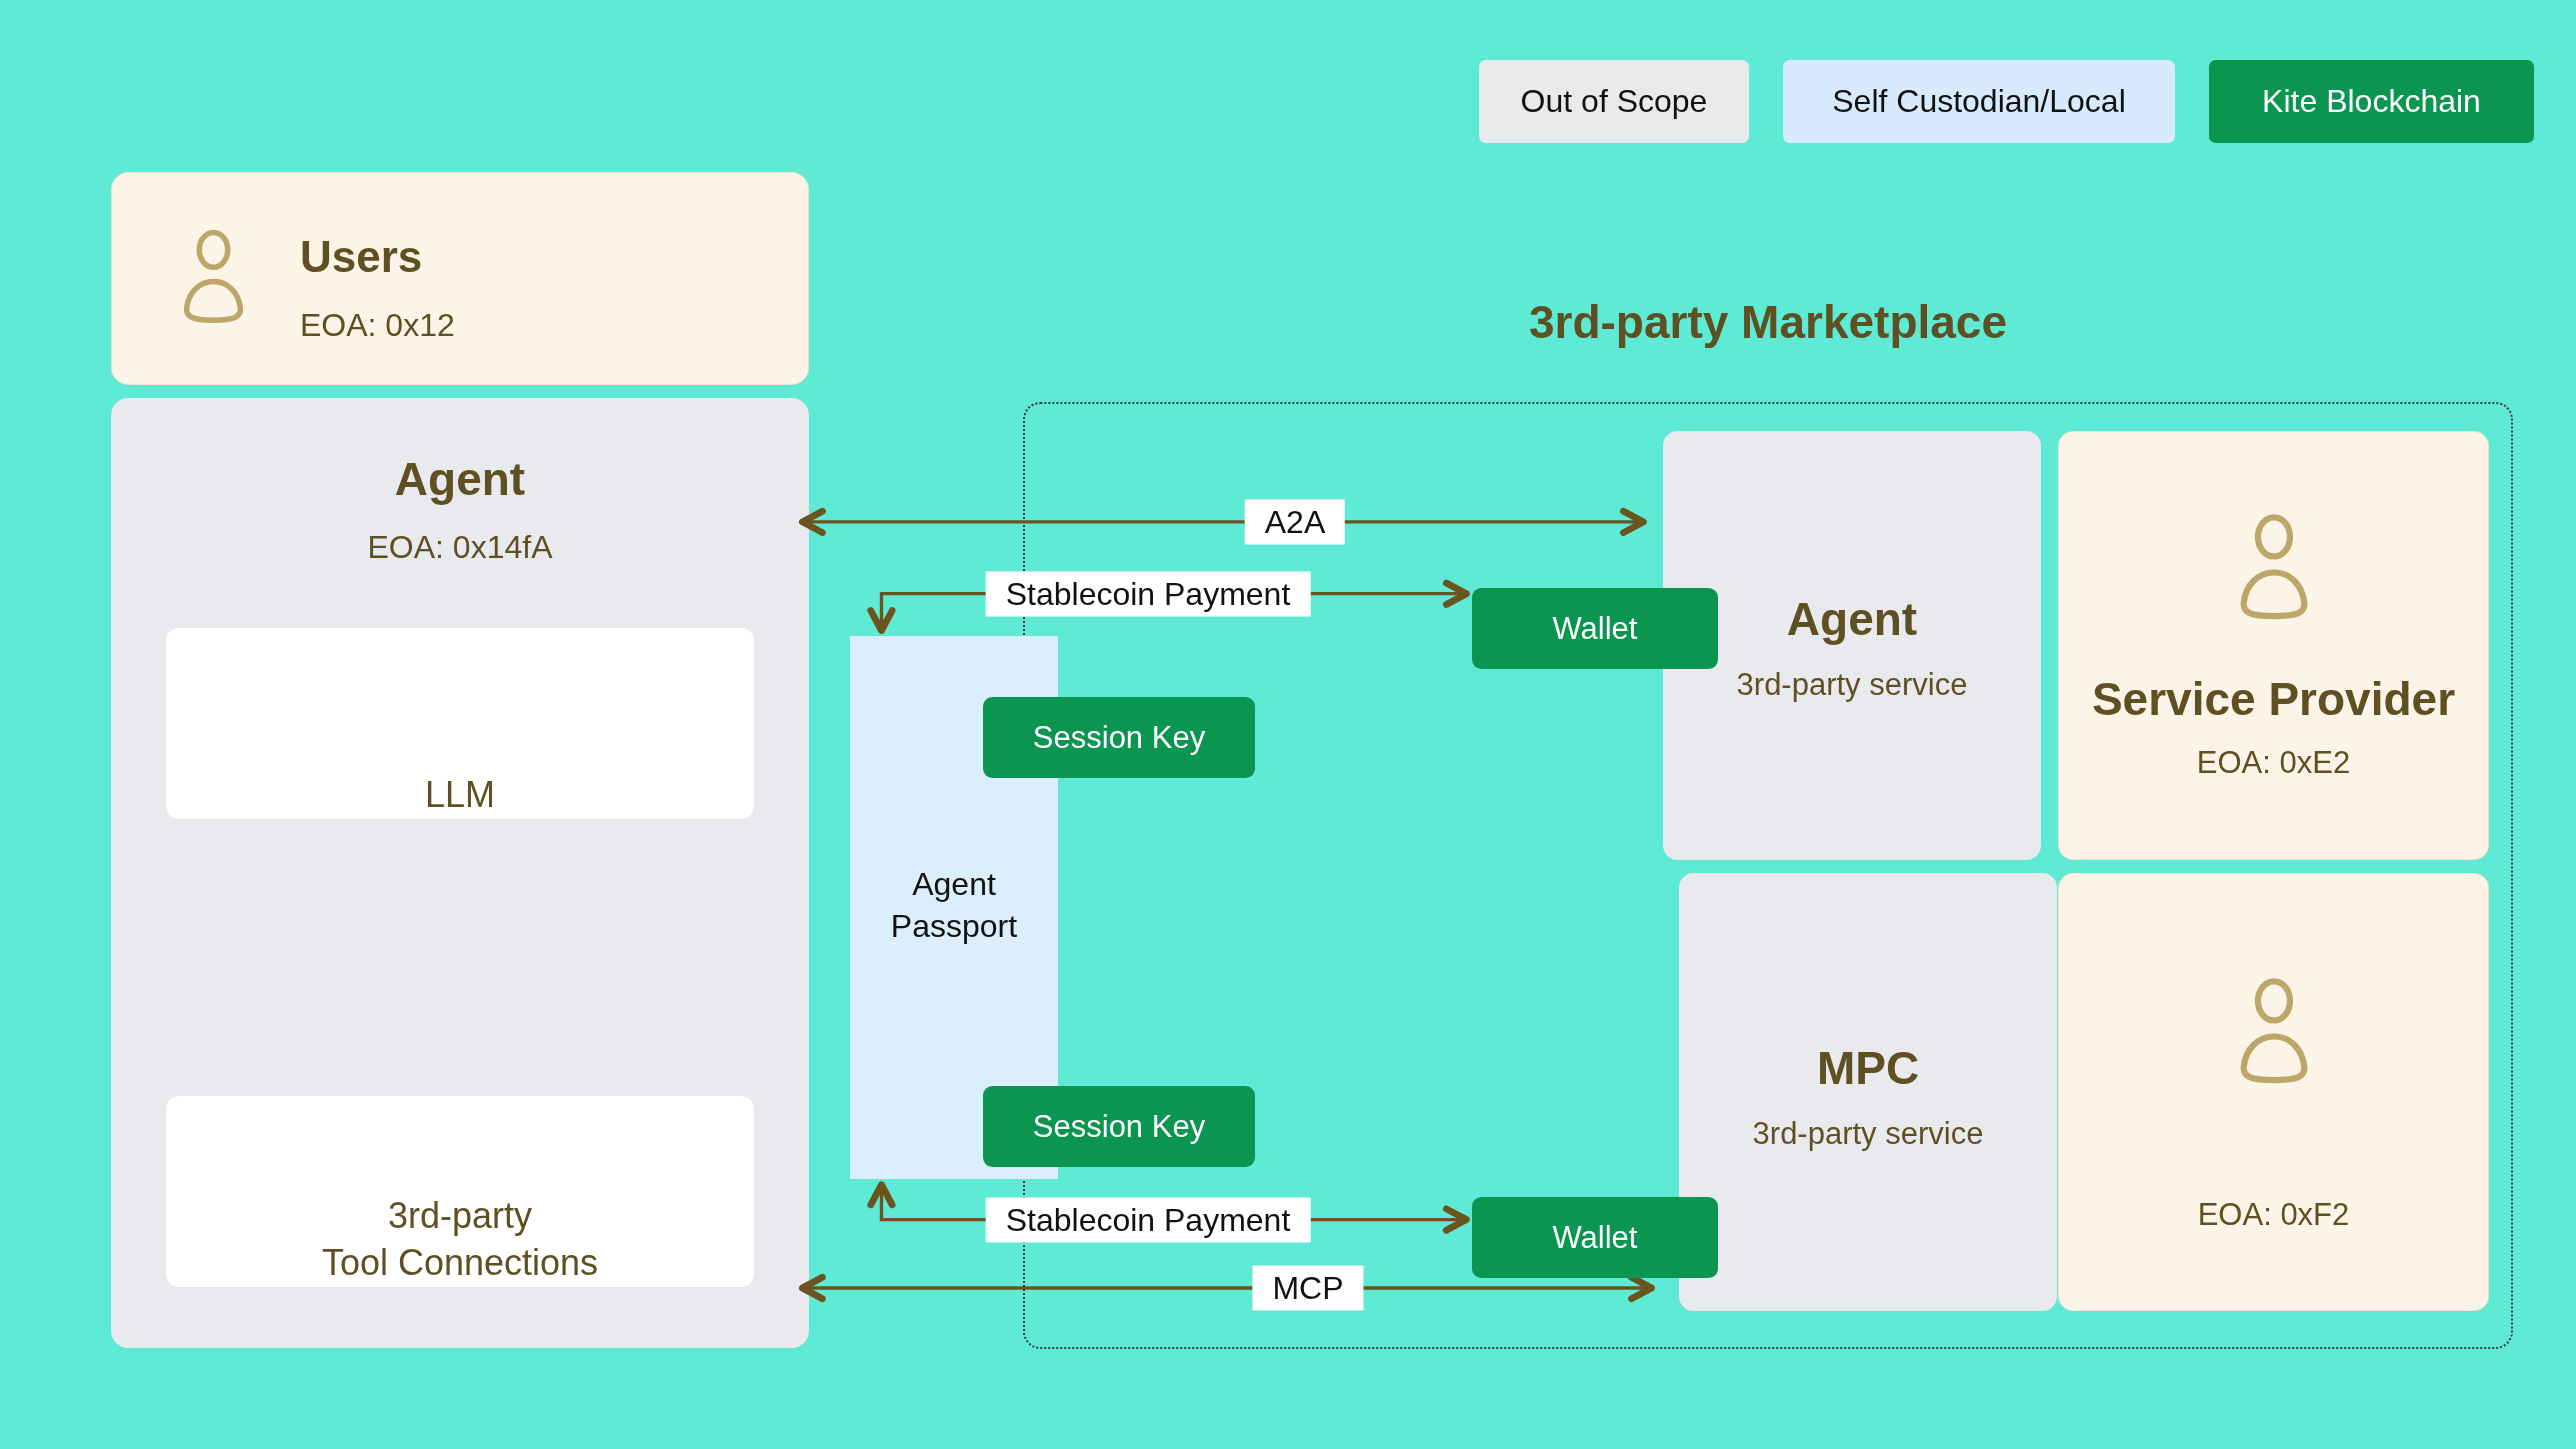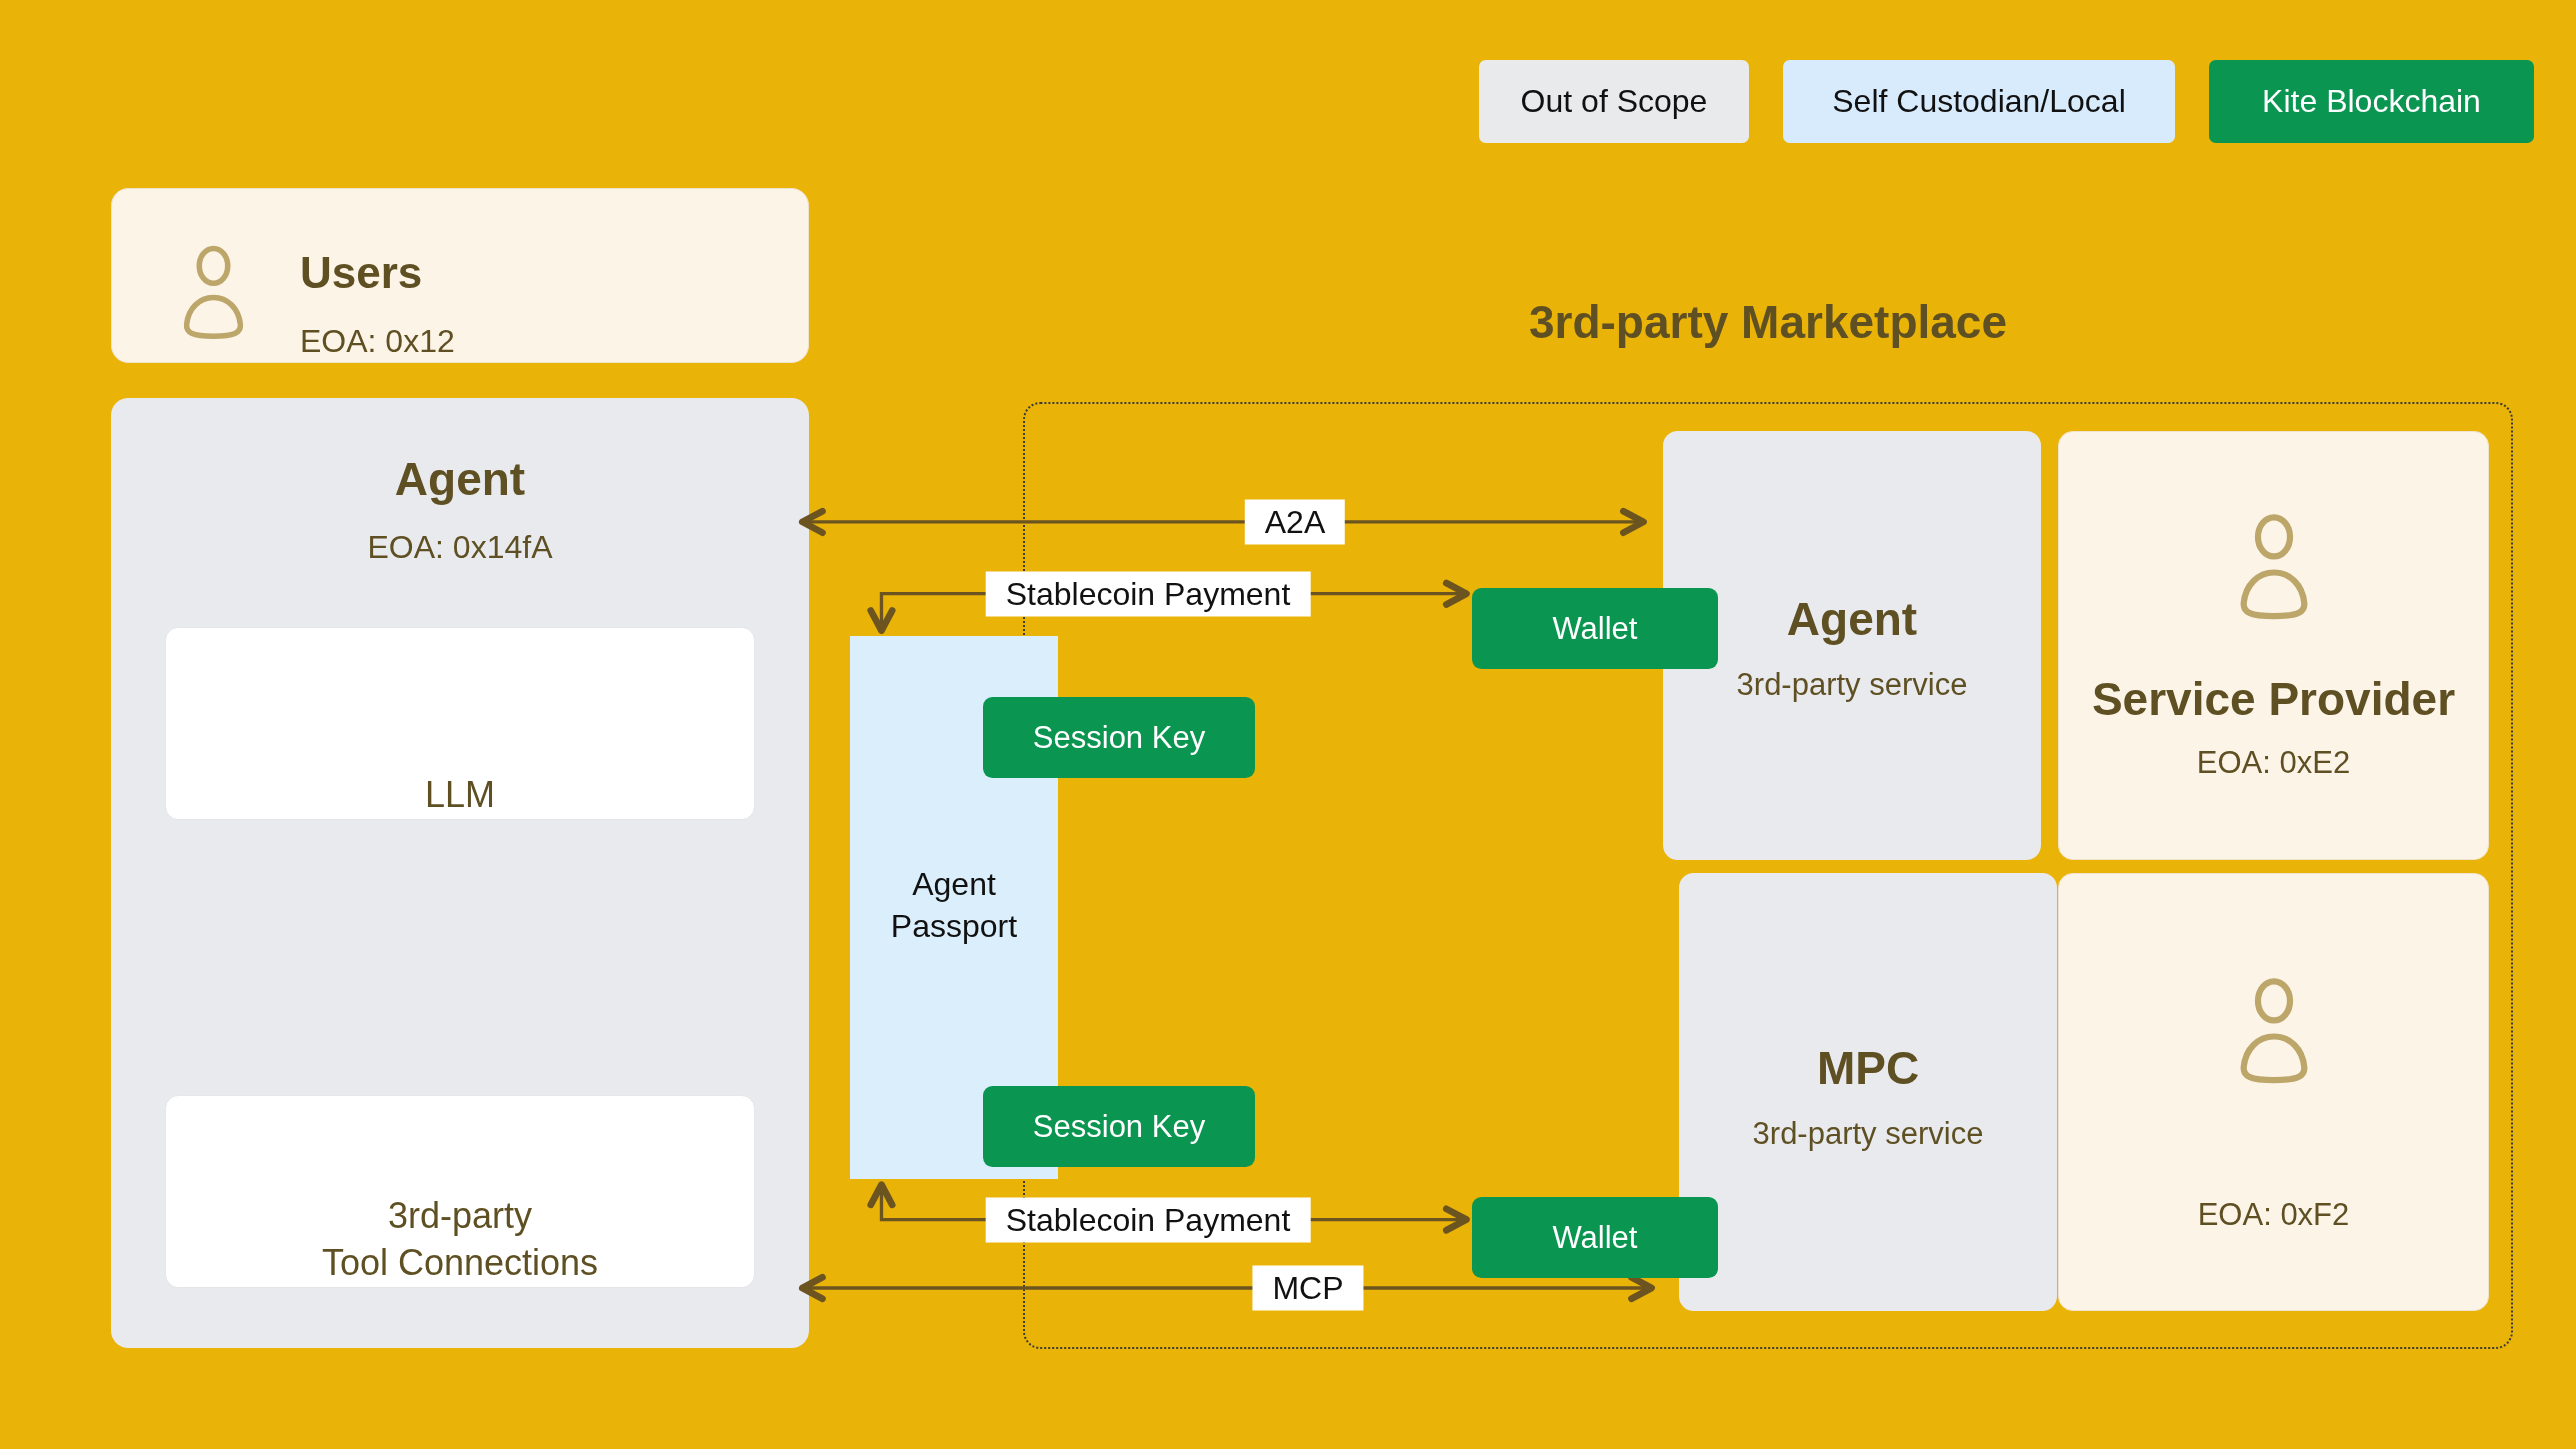--- a/index.html
+++ b/index.html
@@ -12,37 +12,37 @@
     --blue-panel:#daeefc;
     --legend-gray:#e9eaec;
     --legend-blue:#d8ebfc;
     --label-black:#111111;
     --white-card-border:#e4e6ea;
   }
   *{box-sizing:border-box;}
   html,body{margin:0;padding:0;background:#ffffff;}
   body{width:2576px;height:1449px;overflow:hidden;
        font-family:"Liberation Sans", sans-serif;}
-  .canvas{position:absolute;left:0;top:0;width:2576px;height:1449px;background:#eab308;}
+  .canvas{position:absolute;left:0;top:0;width:2576px;height:1449px;background:#5eead4;}
 
   
   .legend{position:absolute;top:60px;left:1479px;display:flex;gap:34px;}
   .legend-chip{height:83px;display:flex;align-items:center;justify-content:center;
                border-radius:6.7px;font-size:32px;color:var(--label-black);}
   .legend-chip.scope{width:270px;background:var(--legend-gray);}
   .legend-chip.custodian{width:392px;background:var(--legend-blue);}
   .legend-chip.kite{width:325px;background:var(--green);color:#ffffff;}
 
   
   .card{position:absolute;border-radius:17.4px;}
   .brown{color:var(--brown-text);}
 
   
-  .users-card{left:111px;top:172px;width:698px;height:175px;
-              background:var(--peach-bg);border:1.3px solid var(--peach-border);margin-top:16px;}
+  .users-card{left:111px;top:172px;width:698px;height:213px;
+              background:var(--peach-bg);border:1.3px solid var(--peach-border);}
   .users-card .person{position:absolute;left:62px;top:52px;width:79px;height:113px;}
   .users-card .title{position:absolute;left:188px;top:59px;font-size:44px;font-weight:700;}
   .users-card .eoa{position:absolute;left:188px;top:134px;font-size:32px;}
 
   
   .agent-card{left:111px;top:398px;width:698px;height:950px;background:var(--gray-card);}
   .agent-card .title{position:absolute;left:0;top:54px;width:100%;text-align:center;
                      font-size:46px;font-weight:700;}
   .agent-card .eoa{position:absolute;left:0;top:131px;width:100%;text-align:center;font-size:32px;}
   .inner-box{position:absolute;left:54px;width:590px;height:193px;background:#ffffff;

